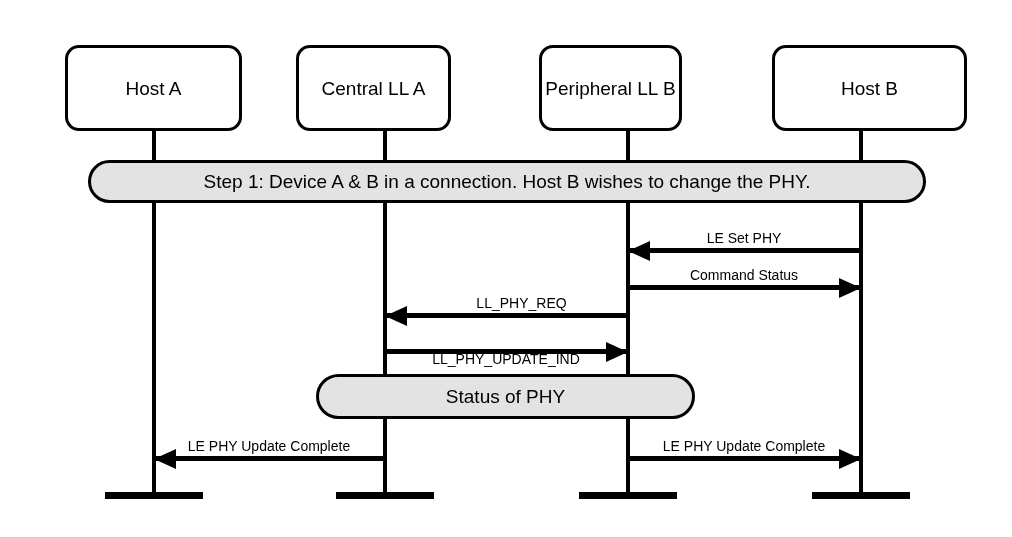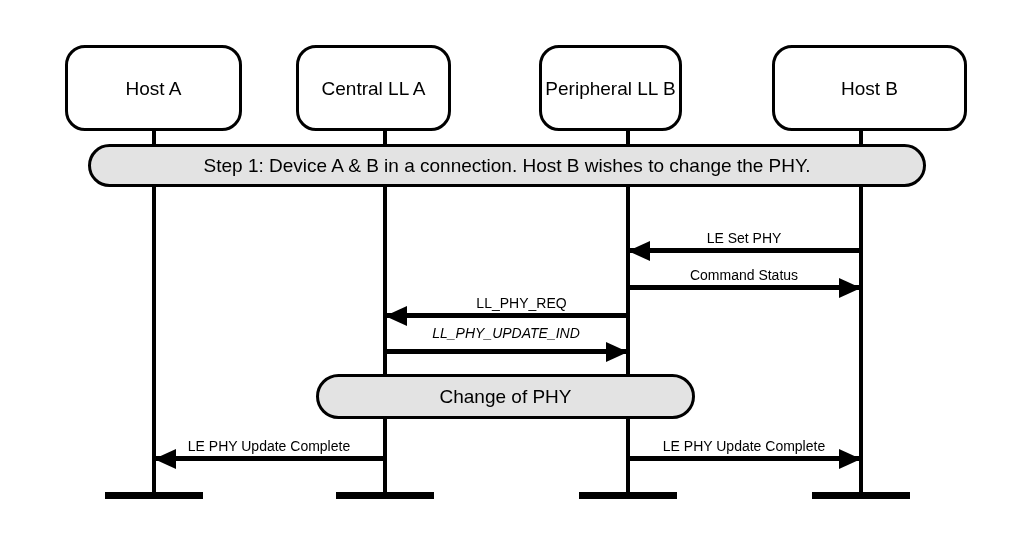--- a/index.html
+++ b/index.html
@@ -17,21 +17,21 @@
     height: 537px;
     background: #ffffff;
     overflow: hidden;
   }
 
   
   .actor-box {
     position: absolute;
     box-sizing: border-box;
     border: 3px solid #000000;
-    border-radius: 20px;
+    border-radius: 14px;
     background: #ffffff;
     display: flex;
     align-items: center;
     justify-content: center;
     z-index: 6;
   }
   .actor-label {
     font-size: 19px;
     color: #000000;
     line-height: 1;
@@ -139,31 +139,31 @@
       <div class="arrowhead left" style="top: 240.5px; left: 627.5px;"></div>
       <div class="msg-label" style="left: 627.5px; width: 233px; top: 231px;">LE Set PHY</div>
       <div class="msg" style="left: 627.5px; top: 285px; width: 233px;"></div>
       <div class="arrowhead right" style="top: 277.5px; left: 838.5px;"></div>
       <div class="msg-label" style="left: 627.5px; width: 233px; top: 268px;">Command Status</div>
       <div class="msg" style="left: 384.5px; top: 313px; width: 243px;"></div>
       <div class="arrowhead left" style="top: 305.5px; left: 384.5px;"></div>
       <div class="msg-label" style="left: 400px; width: 243px; top: 296px;">LL_PHY_REQ</div>
       <div class="msg" style="left: 384.5px; top: 349px; width: 243px;"></div>
       <div class="arrowhead right" style="top: 341.5px; left: 605.5px;"></div>
-      <div class="msg-label" style="left: 384.5px; width: 243px; top: 326px; font-style: italic;">LL_PHY_UPDATE_IND</div>
+      <div class="msg-label" style="left: 384.5px; width: 243px; top: 352px;">LL_PHY_UPDATE_IND</div>
       <div class="msg" style="left: 153.5px; top: 456px; width: 231px;"></div>
       <div class="arrowhead left" style="top: 448.5px; left: 153.5px;"></div>
       <div class="msg-label" style="left: 153.5px; width: 231px; top: 439px;">LE PHY Update Complete</div>
       <div class="msg" style="left: 627.5px; top: 456px; width: 233px;"></div>
       <div class="arrowhead right" style="top: 448.5px; left: 838.5px;"></div>
       <div class="msg-label" style="left: 627.5px; width: 233px; top: 439px;">LE PHY Update Complete</div>
     </div>
 
   <div id="banners">
-      <div class="banner" style="left: 88px; top: 144px; width: 838px; height: 43px; border-radius: 21.5px; background: rgb(227, 227, 227);">
+      <div class="banner" style="left: 88px; top: 160px; width: 838px; height: 43px; border-radius: 21.5px; background: rgb(227, 227, 227);">
         <span class="banner-label">Step 1: Device A &amp; B in a connection. Host B wishes to change the PHY.</span>
       </div>
       <div class="banner" style="left: 316px; top: 374px; width: 379px; height: 45px; border-radius: 22.5px; background: rgb(227, 227, 227);">
-        <span class="banner-label">Change of PHY</span>
+        <span class="banner-label">Status of PHY</span>
       </div>
     </div>
 
 </div>
 
 </body></html>

